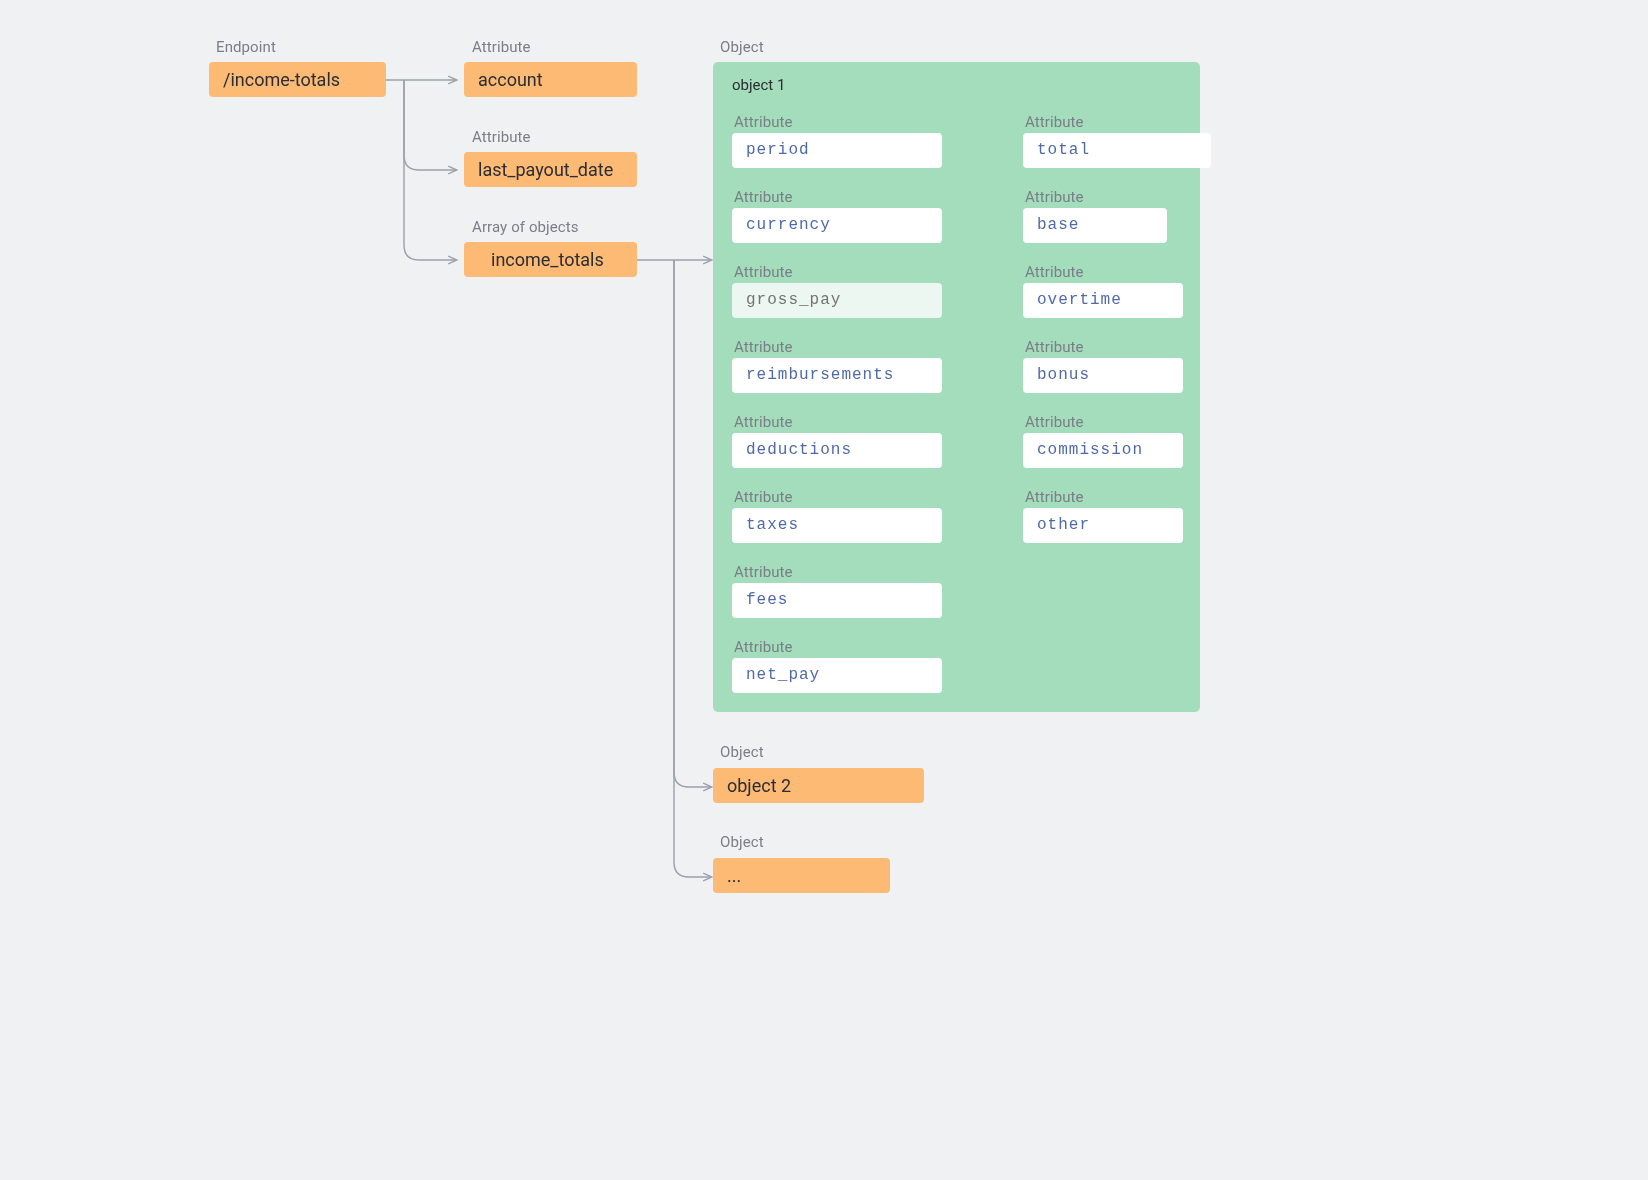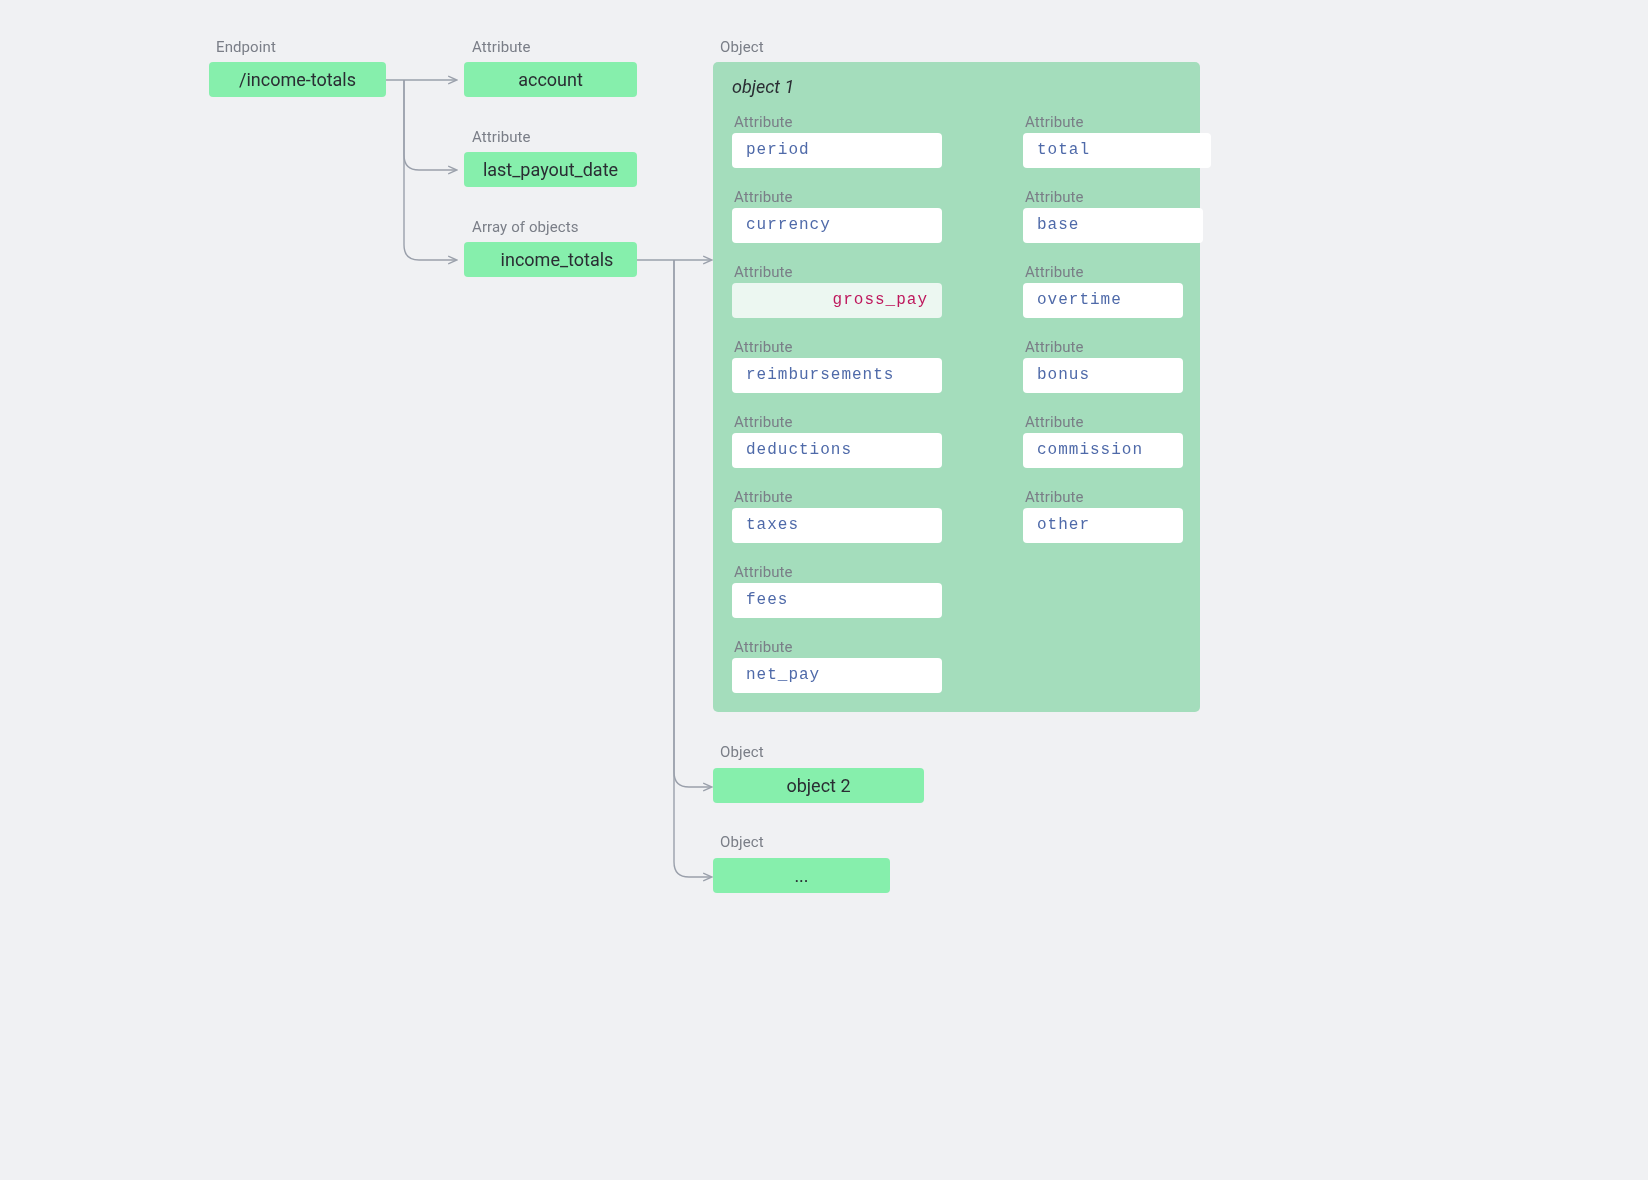--- a/index.html
+++ b/index.html
@@ -25,33 +25,32 @@
   .chip {
     position: absolute;
     height: 35px;
     line-height: 35px;
     padding: 0 14px;
     border-radius: 4px;
     font-size: 18px;
     color: #2a2d33;
     box-sizing: border-box;
   }
-  .green  { background: #86efac; text-align: center; }
-  .paleg  { background: #ecf7f1; color:#be185d; font-family: "SFMono-Regular", Consolas, "Liberation Mono", Menlo, monospace; letter-spacing: 1px; font-size:16px;text-align:right; }
+  .green  { background: #fdba74; }
+  .paleg  { background: #ecf7f1; color:#737373; font-family: "SFMono-Regular", Consolas, "Liberation Mono", Menlo, monospace; letter-spacing: 1px; font-size:16px; }
   .white  { background: #ffffff; color:#4f6aa9; font-family: "SFMono-Regular", Consolas, "Liberation Mono", Menlo, monospace; letter-spacing: 1px; font-size:16px; }
   .obj-panel {
     position: absolute;
     background: #a4ddbc;
     border-radius: 5px;
   }
   .obj-title {
     position: absolute;
-    font-size: 18px;
+    font-size: 15px;
     color: #2a2d33;
-    font-style: italic;
   }
   svg.wires {
     position: absolute;
     left: 0; top: 0;
     width: 1290px;
     height: 925px;
     pointer-events: none;
   }
 </style>
 </head>
@@ -125,21 +124,21 @@
   <div class="label" style="left:555px; top:563px;">Attribute</div>
   <div class="chip white" style="left:553px; top:583px; width:210px;">fees</div>
 
   <div class="label" style="left:555px; top:638px;">Attribute</div>
   <div class="chip white" style="left:553px; top:658px; width:210px;">net_pay</div>
 
   <div class="label" style="left:846px; top:113px;">Attribute</div>
   <div class="chip white" style="left:844px; top:133px; width:188px;">total</div>
 
   <div class="label" style="left:846px; top:188px;">Attribute</div>
-  <div class="chip white" style="left:844px; top:208px; width:180px;">base</div>
+  <div class="chip white" style="left:844px; top:208px; width:144px;">base</div>
 
   <div class="label" style="left:846px; top:263px;">Attribute</div>
   <div class="chip white" style="left:844px; top:283px; width:160px;">overtime</div>
 
   <div class="label" style="left:846px; top:338px;">Attribute</div>
   <div class="chip white" style="left:844px; top:358px; width:160px;">bonus</div>
 
   <div class="label" style="left:846px; top:413px;">Attribute</div>
   <div class="chip white" style="left:844px; top:433px; width:160px;">commission</div>
 

